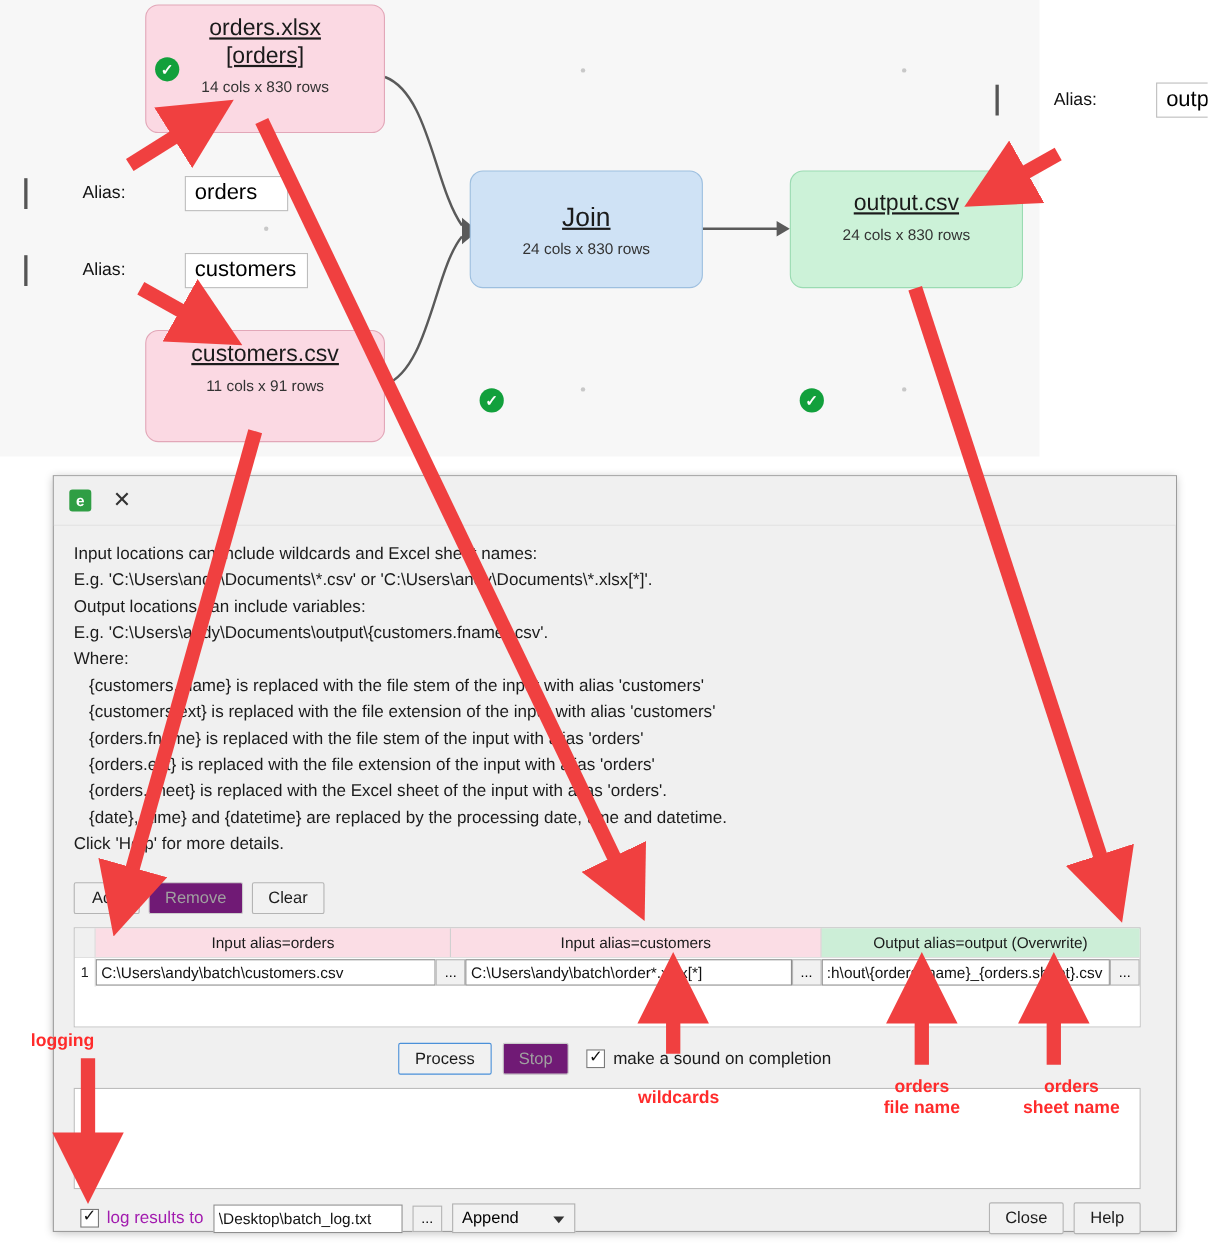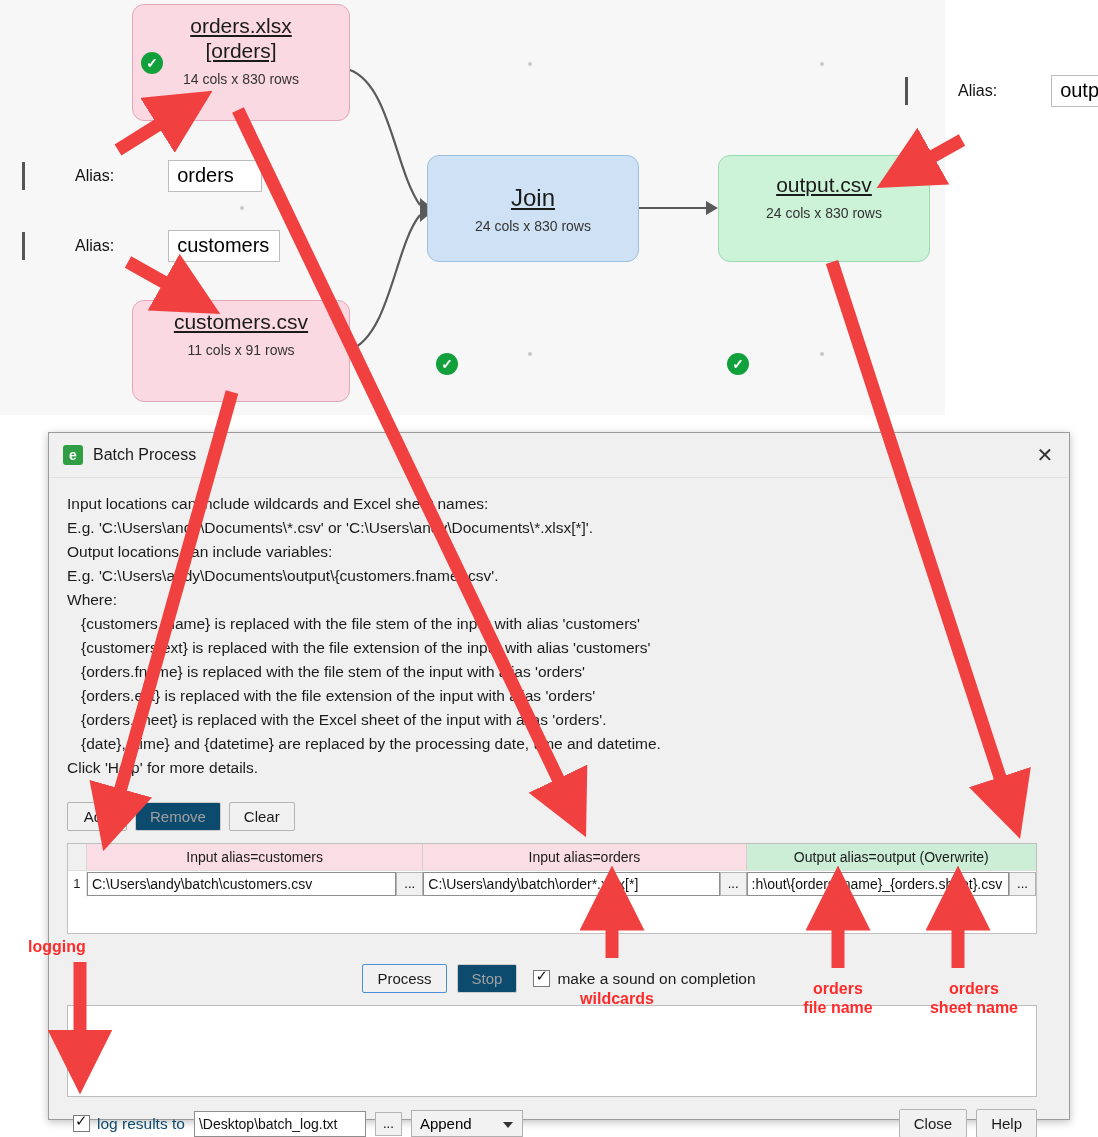--- a/index.html
+++ b/index.html
@@ -146,21 +146,21 @@
   .btn {
     font-size: 15px;
     padding: 5px 14px;
     background: #f1f1f1;
     border: 1px solid #b4b4b4;
     border-radius: 2px;
     color: #1b1b1b;
     cursor: pointer;
     min-width: 60px;
   }
-  .btn.disabled { color: #a0a0a0; border-color: #cccccc; background: #0c4a6e; }
+  .btn.disabled { color: #a0a0a0; border-color: #cccccc; background: #701a75; }
 
   
   .grid {
     margin-top: 12px;
     border: 1px solid #c0c0c0;
     background: #fff;
     width: 970px;
     box-sizing: border-box;
   }
   .grid-head { display: flex; height: 26px; }
@@ -202,21 +202,21 @@
   }
   .cell-dots {
     width: 27px; height: 24px;
     font-size: 13px; line-height: 22px; text-align: center;
     border: 1px solid #b4b4b4; background: #f1f1f1;
     box-sizing: border-box; cursor: pointer;
   }
   .grid-filler { height: 36px; background: #fff; }
 
   .process-row {
-    margin-top: 30px;
+    margin-top: 14px;
     display: flex;
     align-items: center;
     justify-content: center;
     gap: 10px;
   }
   .btn.primary { border: 1px solid #4a90d9; }
   .chk {
     display: flex; align-items: center; gap: 7px;
     font-size: 15.5px; color: #1b1b1b;
     margin-left: 6px;
@@ -244,21 +244,21 @@
     box-sizing: border-box;
   }
 
   .bottom-row {
     margin-top: 12px;
     display: flex;
     align-items: center;
     gap: 9px;
     width: 970px;
   }
-  .bottom-row .label { font-size: 15.5px; color: #0c4a6e; }
+  .bottom-row .label { font-size: 15.5px; color: #a21caf; }
   .log-path {
     width: 172px; height: 26px;
     border: 1px solid #8e8e8e; background: #fff;
     font-size: 14px; padding: 0 4px; box-sizing: border-box;
     font-family: "Liberation Sans", sans-serif;
     color: #111;
   }
   .select {
     position: relative;
     width: 112px; height: 27px;
@@ -351,21 +351,20 @@
   </div>
   <div class="alias-block" id="alias-output">
     <div class="alias-bar"></div>
     <div class="alias-label">Alias:</div>
     <div class="alias-value">output</div>
   </div>
 
   <div class="dialog">
     <div class="dialog-titlebar">
       <div class="dialog-icon">e</div>
-      <div class="dialog-title">Batch Process</div>
       <div class="dialog-close">✕</div>
     </div>
 
     <div class="dialog-body">
       <div class="info-line">Input locations can include wildcards and Excel sheet names:</div>
       <div class="info-line">E.g. 'C:\Users\andy\Documents\*.csv' or 'C:\Users\andy\Documents\*.xlsx[*]'.</div>
       <div class="info-line">Output locations can include variables:</div>
       <div class="info-line">E.g. 'C:\Users\andy\Documents\output\{customers.fname}.csv'.</div>
       <div class="info-line">Where:</div>
       <div class="info-line indent">{customers.fname} is replaced with the file stem of the input with alias 'customers'</div>
@@ -378,22 +377,22 @@
 
       <div class="btn-row">
         <button class="btn">Add</button>
         <button class="btn disabled">Remove</button>
         <button class="btn">Clear</button>
       </div>
 
       <div class="grid">
         <div class="grid-head">
           <div class="corner"></div>
+          <div class="hcell c2">Input alias=orders</div>
           <div class="hcell c1">Input alias=customers</div>
-          <div class="hcell c2">Input alias=orders</div>
           <div class="hcell c3">Output alias=output (Overwrite)</div>
         </div>
         <div class="grid-row">
           <div class="rnum">1</div>
           <div class="cellwrap c1">
             <input class="cell-input" value="C:\Users\andy\batch\customers.csv" style="">
             <div class="cell-dots">...</div>
           </div>
           <div class="cellwrap c2">
             <input class="cell-input" value="C:\Users\andy\batch\order*.xlsx[*]" style="">

